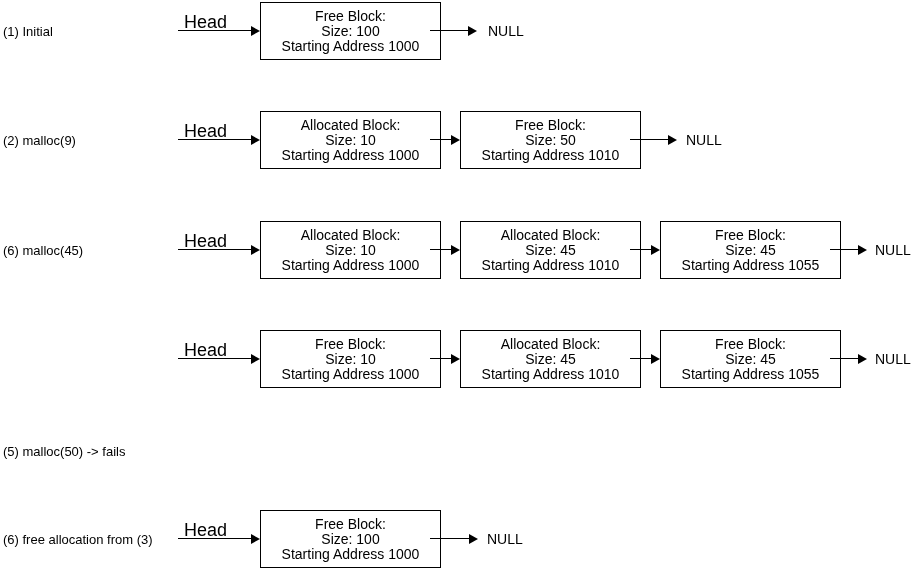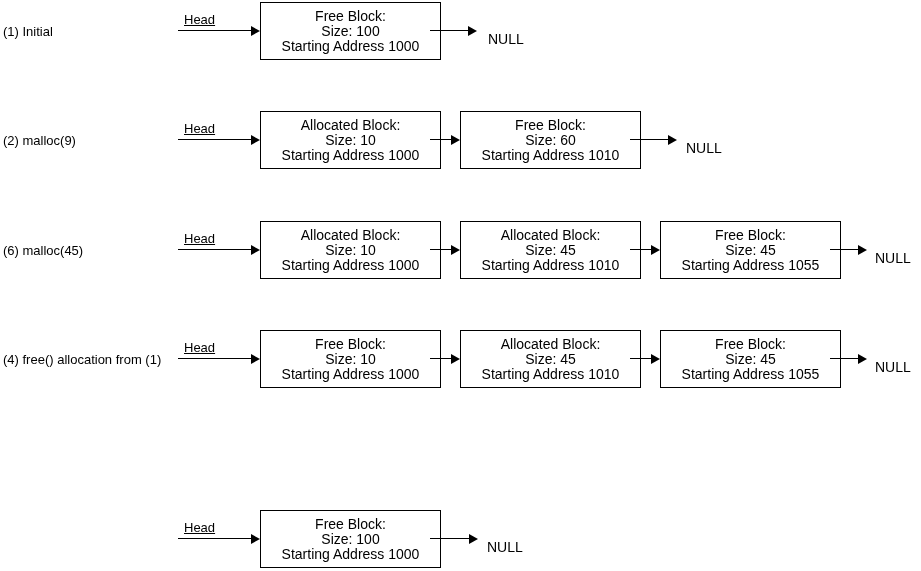--- a/index.html
+++ b/index.html
@@ -37,23 +37,22 @@
     height: 0;
     border-left: 9px solid #000000;
     border-top: 5px solid transparent;
     border-bottom: 5px solid transparent;
   }
   .head-arrow { left: 178px; width: 82px; }
   .head-text {
     position: absolute;
     left: 6px;
     top: 10px;
-    font-size: 13px;
-    white-space: nowrap;
-    text-decoration: underline;
+    font-size: 18px;
+    white-space: nowrap;
   }
   .block {
     position: absolute;
     top: 0;
     width: 181px;
     height: 58px;
     box-sizing: border-box;
     border: 1px solid #000000;
     background: #ffffff;
     display: flex;
@@ -64,21 +63,20 @@
     font-size: 14px;
     line-height: 15px;
     white-space: nowrap;
   }
   .null-text {
     position: absolute;
     top: 50%;
     transform: translateY(-50%);
     font-size: 14px;
     white-space: nowrap;
-    margin-top: 8px;
   }
   .b1 { left: 260px; }
   .b2 { left: 460px; }
   .b3 { left: 660px; }
   .a12 { left: 430px; width: 30px; }
   .a23 { left: 630px; width: 30px; }
 </style>
 </head>
 <body>
 
@@ -114,21 +112,21 @@
       <span>Allocated Block:</span>
       <span>Size: 10</span>
       <span>Starting Address 1000</span>
     </div>
     <div class="arrow a12">
       <div class="shaft"></div>
       <div class="tip"></div>
     </div>
     <div class="block b2">
       <span>Free Block:</span>
-      <span>Size: 60</span>
+      <span>Size: 50</span>
       <span>Starting Address 1010</span>
     </div>
     <div class="arrow" style="left:630px;width:47px">
       <div class="shaft"></div>
       <div class="tip"></div>
     </div>
     <span class="null-text" style="left:686px">NULL</span>
   </div>
 
   <div class="row" style="top:221px">
@@ -162,21 +160,20 @@
       <span>Starting Address 1055</span>
     </div>
     <div class="arrow" style="left:830px;width:37px">
       <div class="shaft"></div>
       <div class="tip"></div>
     </div>
     <span class="null-text" style="left:875px">NULL</span>
   </div>
 
   <div class="row" style="top:330px">
-    <div class="row-label">(4) free() allocation from (1)</div>
     <div class="arrow head-arrow">
       <span class="head-text">Head</span>
       <div class="shaft"></div>
       <div class="tip"></div>
     </div>
     <div class="block b1">
       <span>Free Block:</span>
       <span>Size: 10</span>
       <span>Starting Address 1000</span>
     </div>
@@ -198,22 +195,26 @@
       <span>Size: 45</span>
       <span>Starting Address 1055</span>
     </div>
     <div class="arrow" style="left:830px;width:37px">
       <div class="shaft"></div>
       <div class="tip"></div>
     </div>
     <span class="null-text" style="left:875px">NULL</span>
   </div>
 
+  <div class="row" style="top:422px">
+    <div class="row-label">(5) malloc(50) -&gt; fails</div>
+  </div>
 
   <div class="row" style="top:510px">
+    <div class="row-label">(6) free allocation from (3)</div>
     <div class="arrow head-arrow">
       <span class="head-text">Head</span>
       <div class="shaft"></div>
       <div class="tip"></div>
     </div>
     <div class="block b1">
       <span>Free Block:</span>
       <span>Size: 100</span>
       <span>Starting Address 1000</span>
     </div>

